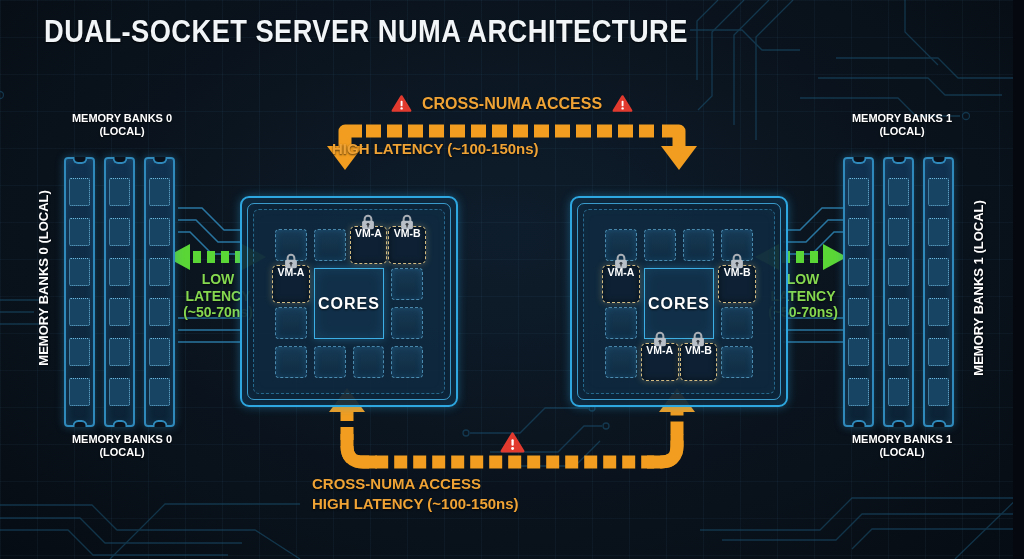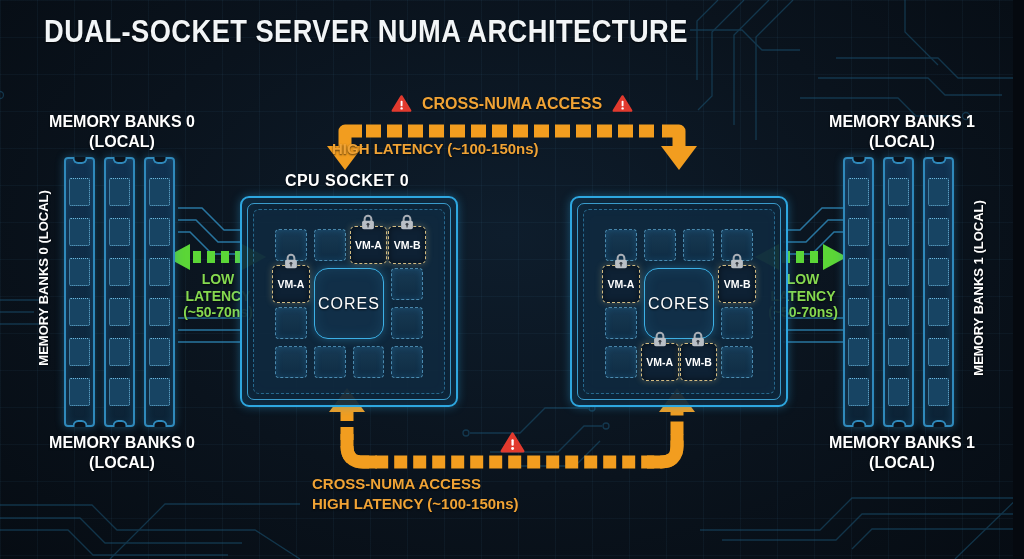--- a/index.html
+++ b/index.html
@@ -12,21 +12,21 @@
       radial-gradient(ellipse at 50% 42%, #0e1d2c 0%, #0a131d 55%, #060c13 100%);
   }
   .abs{position:absolute;}
   #title{
     left:44px;top:14px;font-size:31px;font-weight:bold;color:#f2f5f7;
     letter-spacing:.5px;transform:scaleX(.88);transform-origin:left top;white-space:nowrap;
     text-shadow:0 1px 2px rgba(0,0,0,.8);
   }
   .fx{left:0;top:0;width:1024px;height:559px;pointer-events:none;}
   .wht{color:#fff;font-weight:bold;text-align:center;line-height:1.22;text-shadow:0 1px 2px rgba(0,0,0,.7);}
-  .mem-label{font-size:16px;width:180px;}
+  .mem-label{font-size:11px;width:180px;}
   .side-label{font-size:13px;width:220px;white-space:nowrap;transform:rotate(-90deg);}
   .socket-label{font-size:16px;width:214px;letter-spacing:.5px;}
   .green-label{color:#86d94f;font-weight:bold;font-size:14px;text-align:center;line-height:1.18;width:136px;text-shadow:0 1px 2px rgba(0,0,0,.7);}
   .orange-txt{color:#f0a335;font-weight:bold;text-align:left;text-shadow:0 1px 2px rgba(0,0,0,.7);}
   #top-warning-row{left:332px;top:94px;width:360px;display:flex;align-items:center;justify-content:center;gap:10px;font-size:16px;}
   #top-latency{left:332px;top:140px;width:360px;font-size:15px;}
   #bottom-links{left:312px;top:474px;width:400px;font-size:15px;line-height:1.35;}
   .warn-svg{display:block;}
 
   
@@ -34,25 +34,25 @@
     width:214px;height:207px;border:2px solid #2ea7e0;border-radius:9px;
     background:rgba(13,35,54,.92);
     box-shadow:0 0 10px rgba(46,167,224,.4), inset 0 0 20px rgba(46,167,224,.12);
   }
   .socket .ring1{position:absolute;inset:5px;border:1px solid rgba(70,185,240,.8);border-radius:7px;}
   .socket .ring2{position:absolute;inset:11px;border:1px dashed rgba(70,185,240,.45);border-radius:6px;background:rgba(20,52,78,.35);}
   .socket-grid{position:absolute;left:33px;right:33px;top:31px;bottom:27px;display:grid;
     grid-template-columns:repeat(4,1fr);grid-template-rows:repeat(4,1fr);gap:7px;}
   .core-cell{border:1px dashed rgba(110,195,240,.6);border-radius:4px;
     background:linear-gradient(180deg,#173a54,#0f2c43);box-shadow:inset 0 0 6px rgba(40,130,190,.3);}
-  .cores-block{grid-area:2/2/4/4;border:1px solid #3cb0e6;border-radius:14px;background:#112f48;
-    display:flex;align-items:center;justify-content:center;color:#fff;font-weight:normal;font-size:16px;letter-spacing:1px;
+  .cores-block{grid-area:2/2/4/4;border:1px solid #3cb0e6;border-radius:0;background:#112f48;
+    display:flex;align-items:center;justify-content:center;color:#fff;font-weight:bold;font-size:16px;letter-spacing:1px;
     box-shadow:0 0 8px rgba(60,176,230,.35), inset 0 0 14px rgba(60,176,230,.14);text-shadow:0 1px 2px rgba(0,0,0,.7);}
   .vm-cell{position:relative;margin:-3px;border:1px dashed #d2bc82;border-radius:5px;background:#0e2134;
-    display:flex;align-items:center;justify-content:center;color:#fff;font-weight:bold;font-size:10.5px;
+    display:flex;justify-content:center;color:#fff;font-weight:bold;font-size:10.5px;
     box-shadow:0 0 7px rgba(210,188,130,.3), inset 0 0 6px rgba(0,0,0,.5);}
   .vm-cell .lock{position:absolute;top:-13px;left:50%;transform:translateX(-50%);}
 
   
   .dimm-group{top:157px;height:270px;display:flex;gap:9px;}
   .dimm{position:relative;width:31px;border:2px solid #2f89bb;border-radius:4px;
     background:linear-gradient(180deg,#103click,#0c2538);
     background:linear-gradient(180deg,#113251,#0c2336);
     box-shadow:0 0 8px rgba(47,137,187,.45), inset 0 0 8px rgba(47,137,187,.25);
     display:flex;flex-direction:column;justify-content:space-evenly;align-items:center;padding:7px 0;box-sizing:border-box;}
@@ -241,21 +241,20 @@
     <div>LOW</div>
     <div>LATENCY</div>
     <div>(~50-70ns)</div>
   </div>
   <div class="abs green-label" style="left:735px;top:271px;">
     <div>LOW</div>
     <div>LATENCY</div>
     <div>(~50-70ns)</div>
   </div>
 
-  <div class="abs wht socket-label" style="left:240px;top:171px;">CPU SOCKET 0</div>
 
   <div class="abs socket" style="left:240px;top:196px;">
     <div class="ring1"></div>
     <div class="ring2"></div>
     <div class="socket-grid">
         <div class="core-cell" style="grid-row-start: 1; grid-column-start: 1;"></div>
         <div class="core-cell" style="grid-row-start: 1; grid-column-start: 2;"></div>
         <div class="vm-cell" style="grid-row-start: 1; grid-column-start: 3;">
           <svg class="lock" width="17" height="16" viewBox="0 0 20 19">
             <path d="M6,9 V6 a4,4 0 0 1 8,0 V9" fill="none" stroke="#a9aeb5" stroke-width="2.4"></path>

